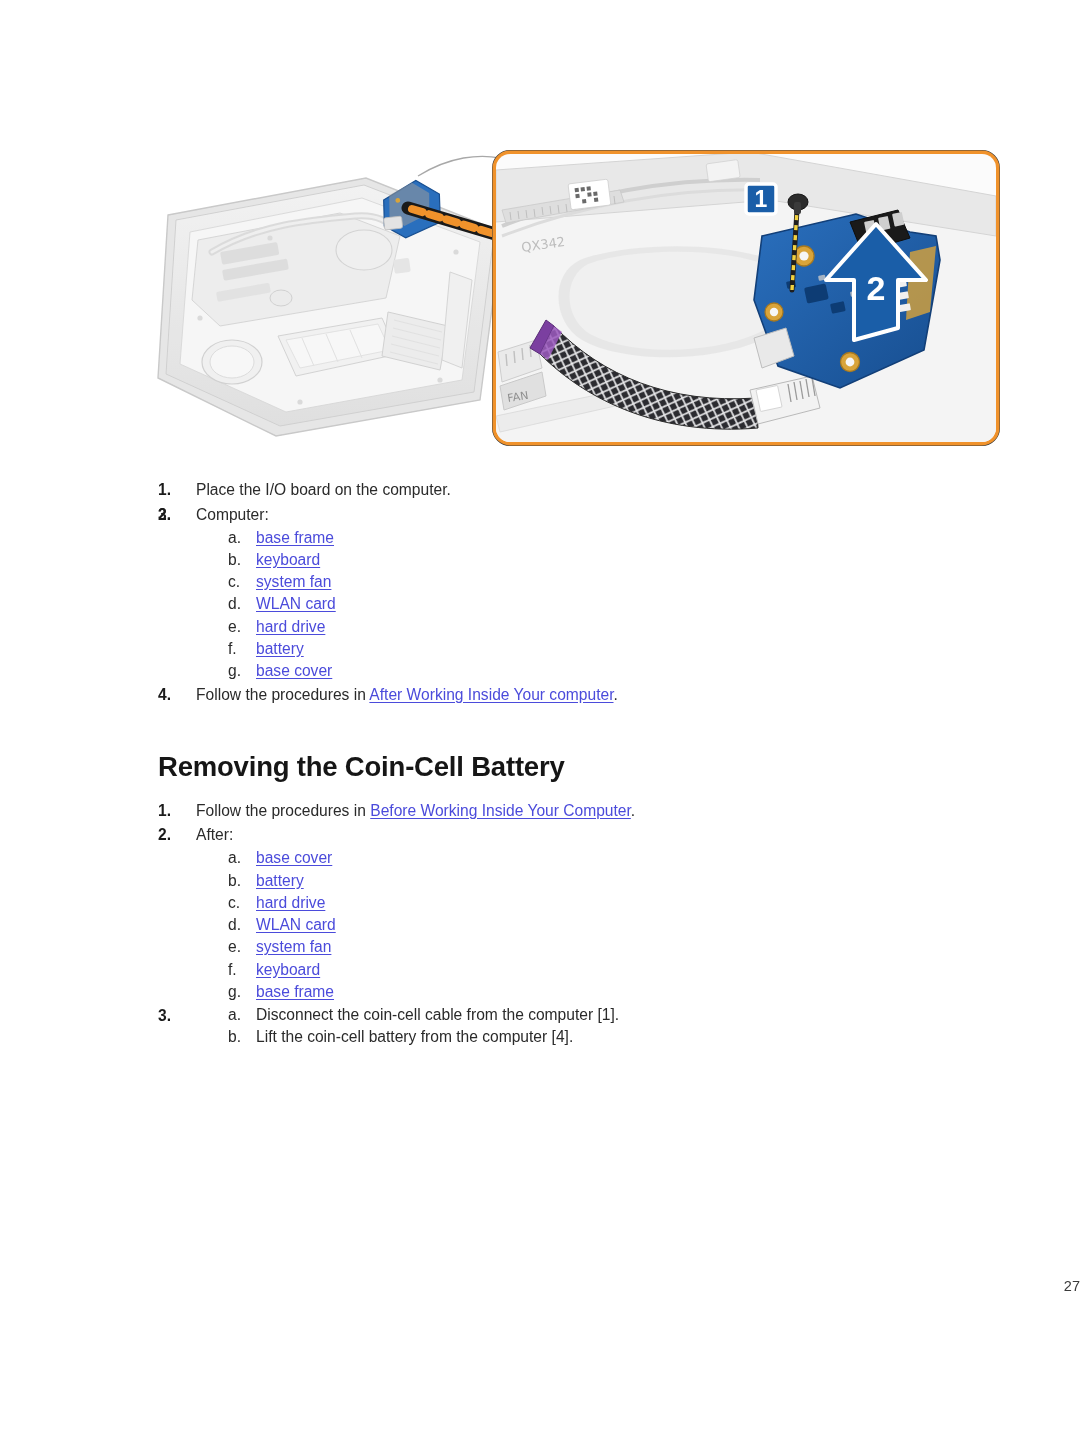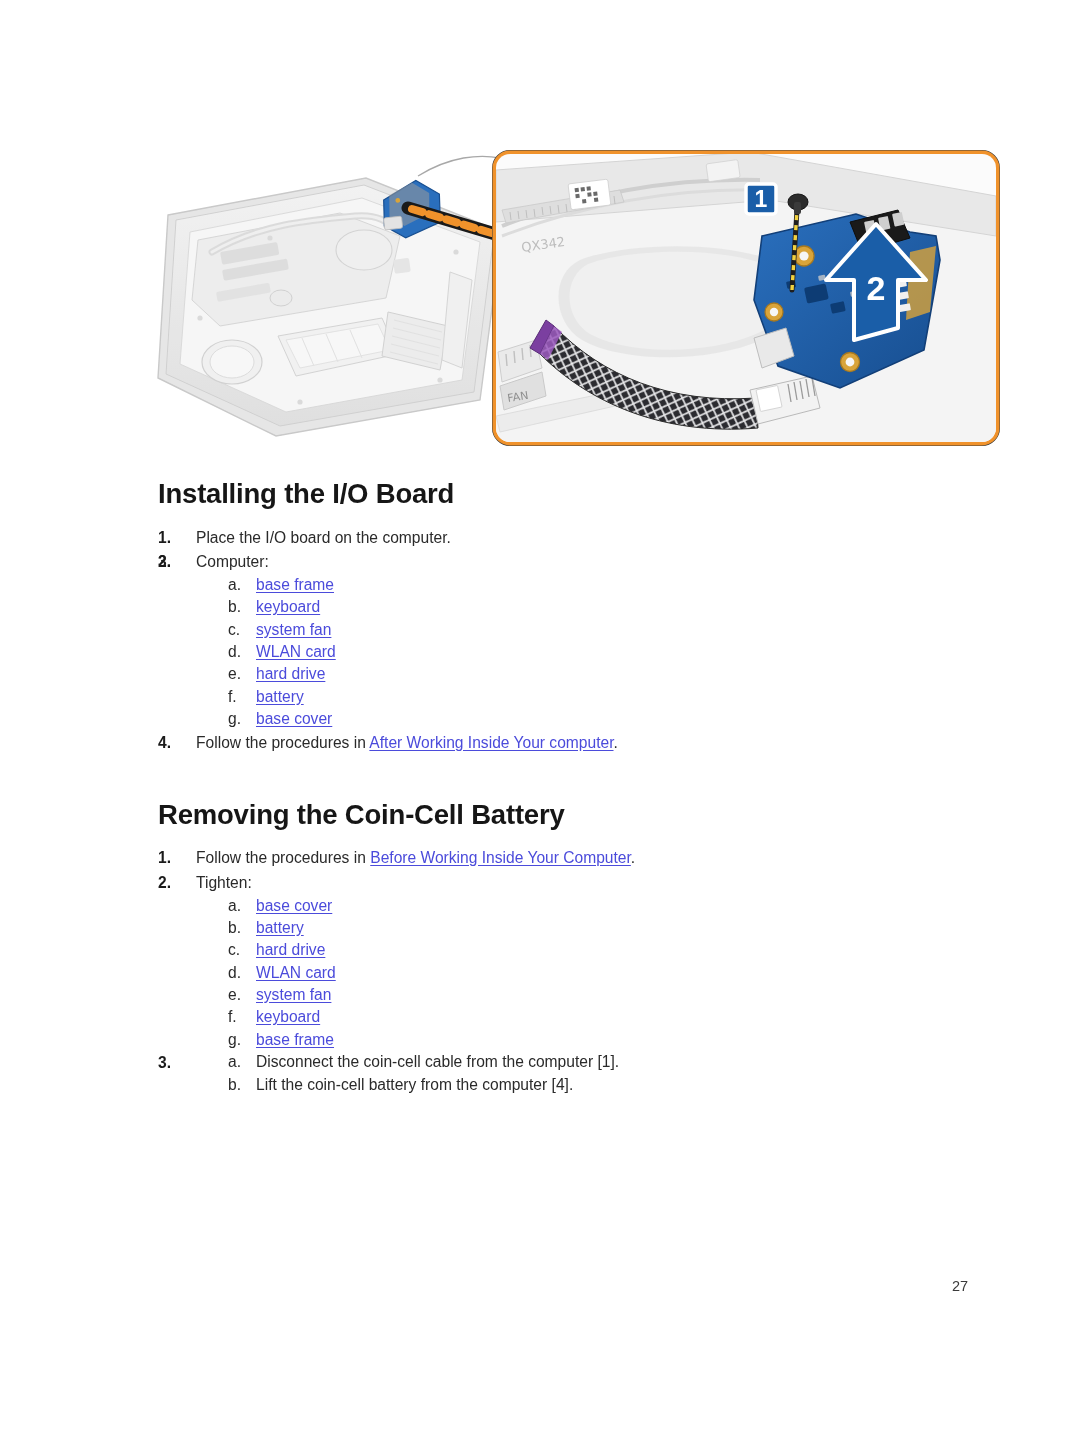--- a/index.html
+++ b/index.html
@@ -96,21 +96,21 @@
     color: #4b4bdb;
     text-decoration: underline;
     text-underline-offset: 2px;
   }
 
   .pagenum {
     position: absolute;
     left: 0;
     right: 0;
     top: 1278px;
-    text-align: center;
+    text-align: right;
     font-size: 14.5px;
     color: #3a3a3a;
     padding-left: 840px;
   }
 </style>
 </head>
 <body>
 
 <div class="page">
 
@@ -341,21 +341,20 @@
             <rect x="596" y="44" width="30" height="30" rx="3" fill="#1a5ea8" stroke="#ffffff" stroke-width="3.5"></rect>
             <text x="611" y="67" text-anchor="middle" font-family="Liberation Sans, sans-serif" font-size="23" font-weight="bold" fill="#ffffff">1</text>
           </g>
         </g>
       </g>
     </svg>
   </div>
 
   <div class="content">
 
-    <h2 class="section-title">Installing the I/O Board</h2>
 
     <ol class="steps">
       <li>
         <span class="num">1.</span>
         <span>Place the I/O board on the computer.</span>
       </li>
       <li>
         <span class="num">2.</span>
       </li>
       <li>
@@ -400,21 +399,21 @@
 
     <h2 class="section-title second">Removing the Coin-Cell Battery</h2>
 
     <ol class="steps">
       <li>
         <span class="num">1.</span>
         <span>Follow the procedures in </span><a class="doclink" href="#">Before Working Inside Your Computer</a><span>.</span>
       </li>
       <li>
         <span class="num">2.</span>
-        <span>Tighten:</span>
+        <span>After:</span>
         <ol class="substeps">
           <li>
             <span class="lettr">a.</span>
             <a class="doclink" href="#">base cover</a>
           </li>
           <li>
             <span class="lettr">b.</span>
             <a class="doclink" href="#">battery</a>
           </li>
           <li>

